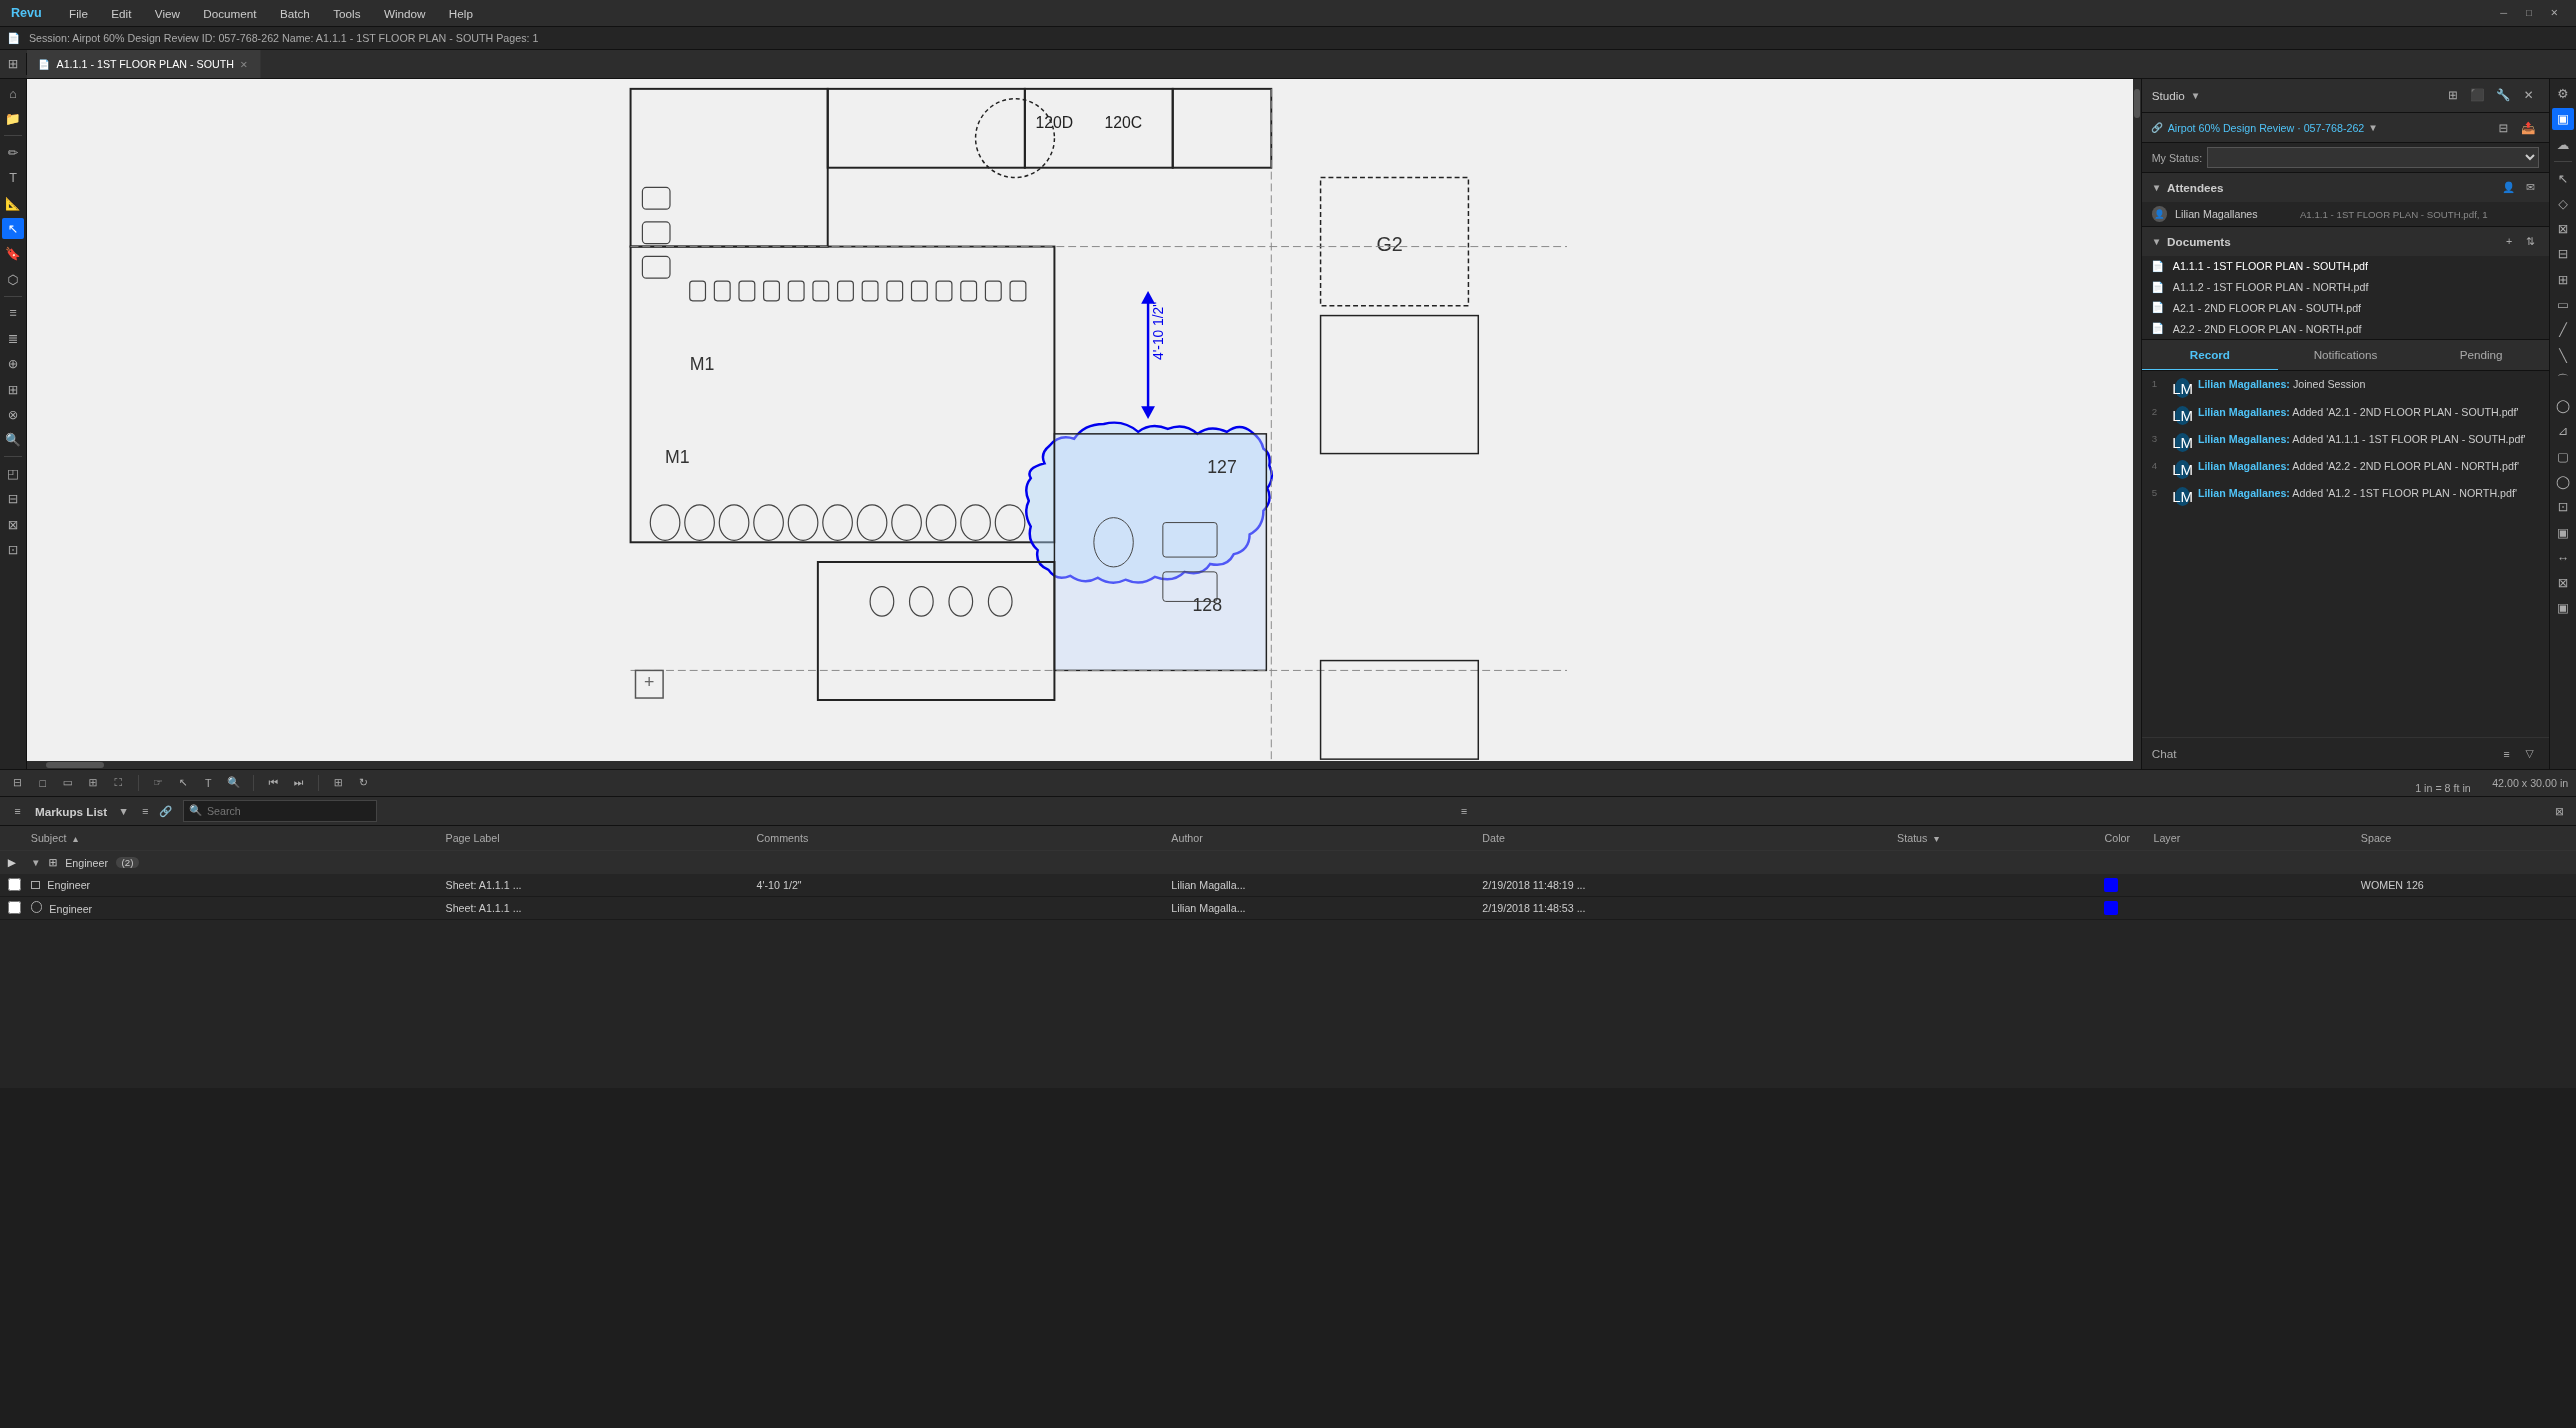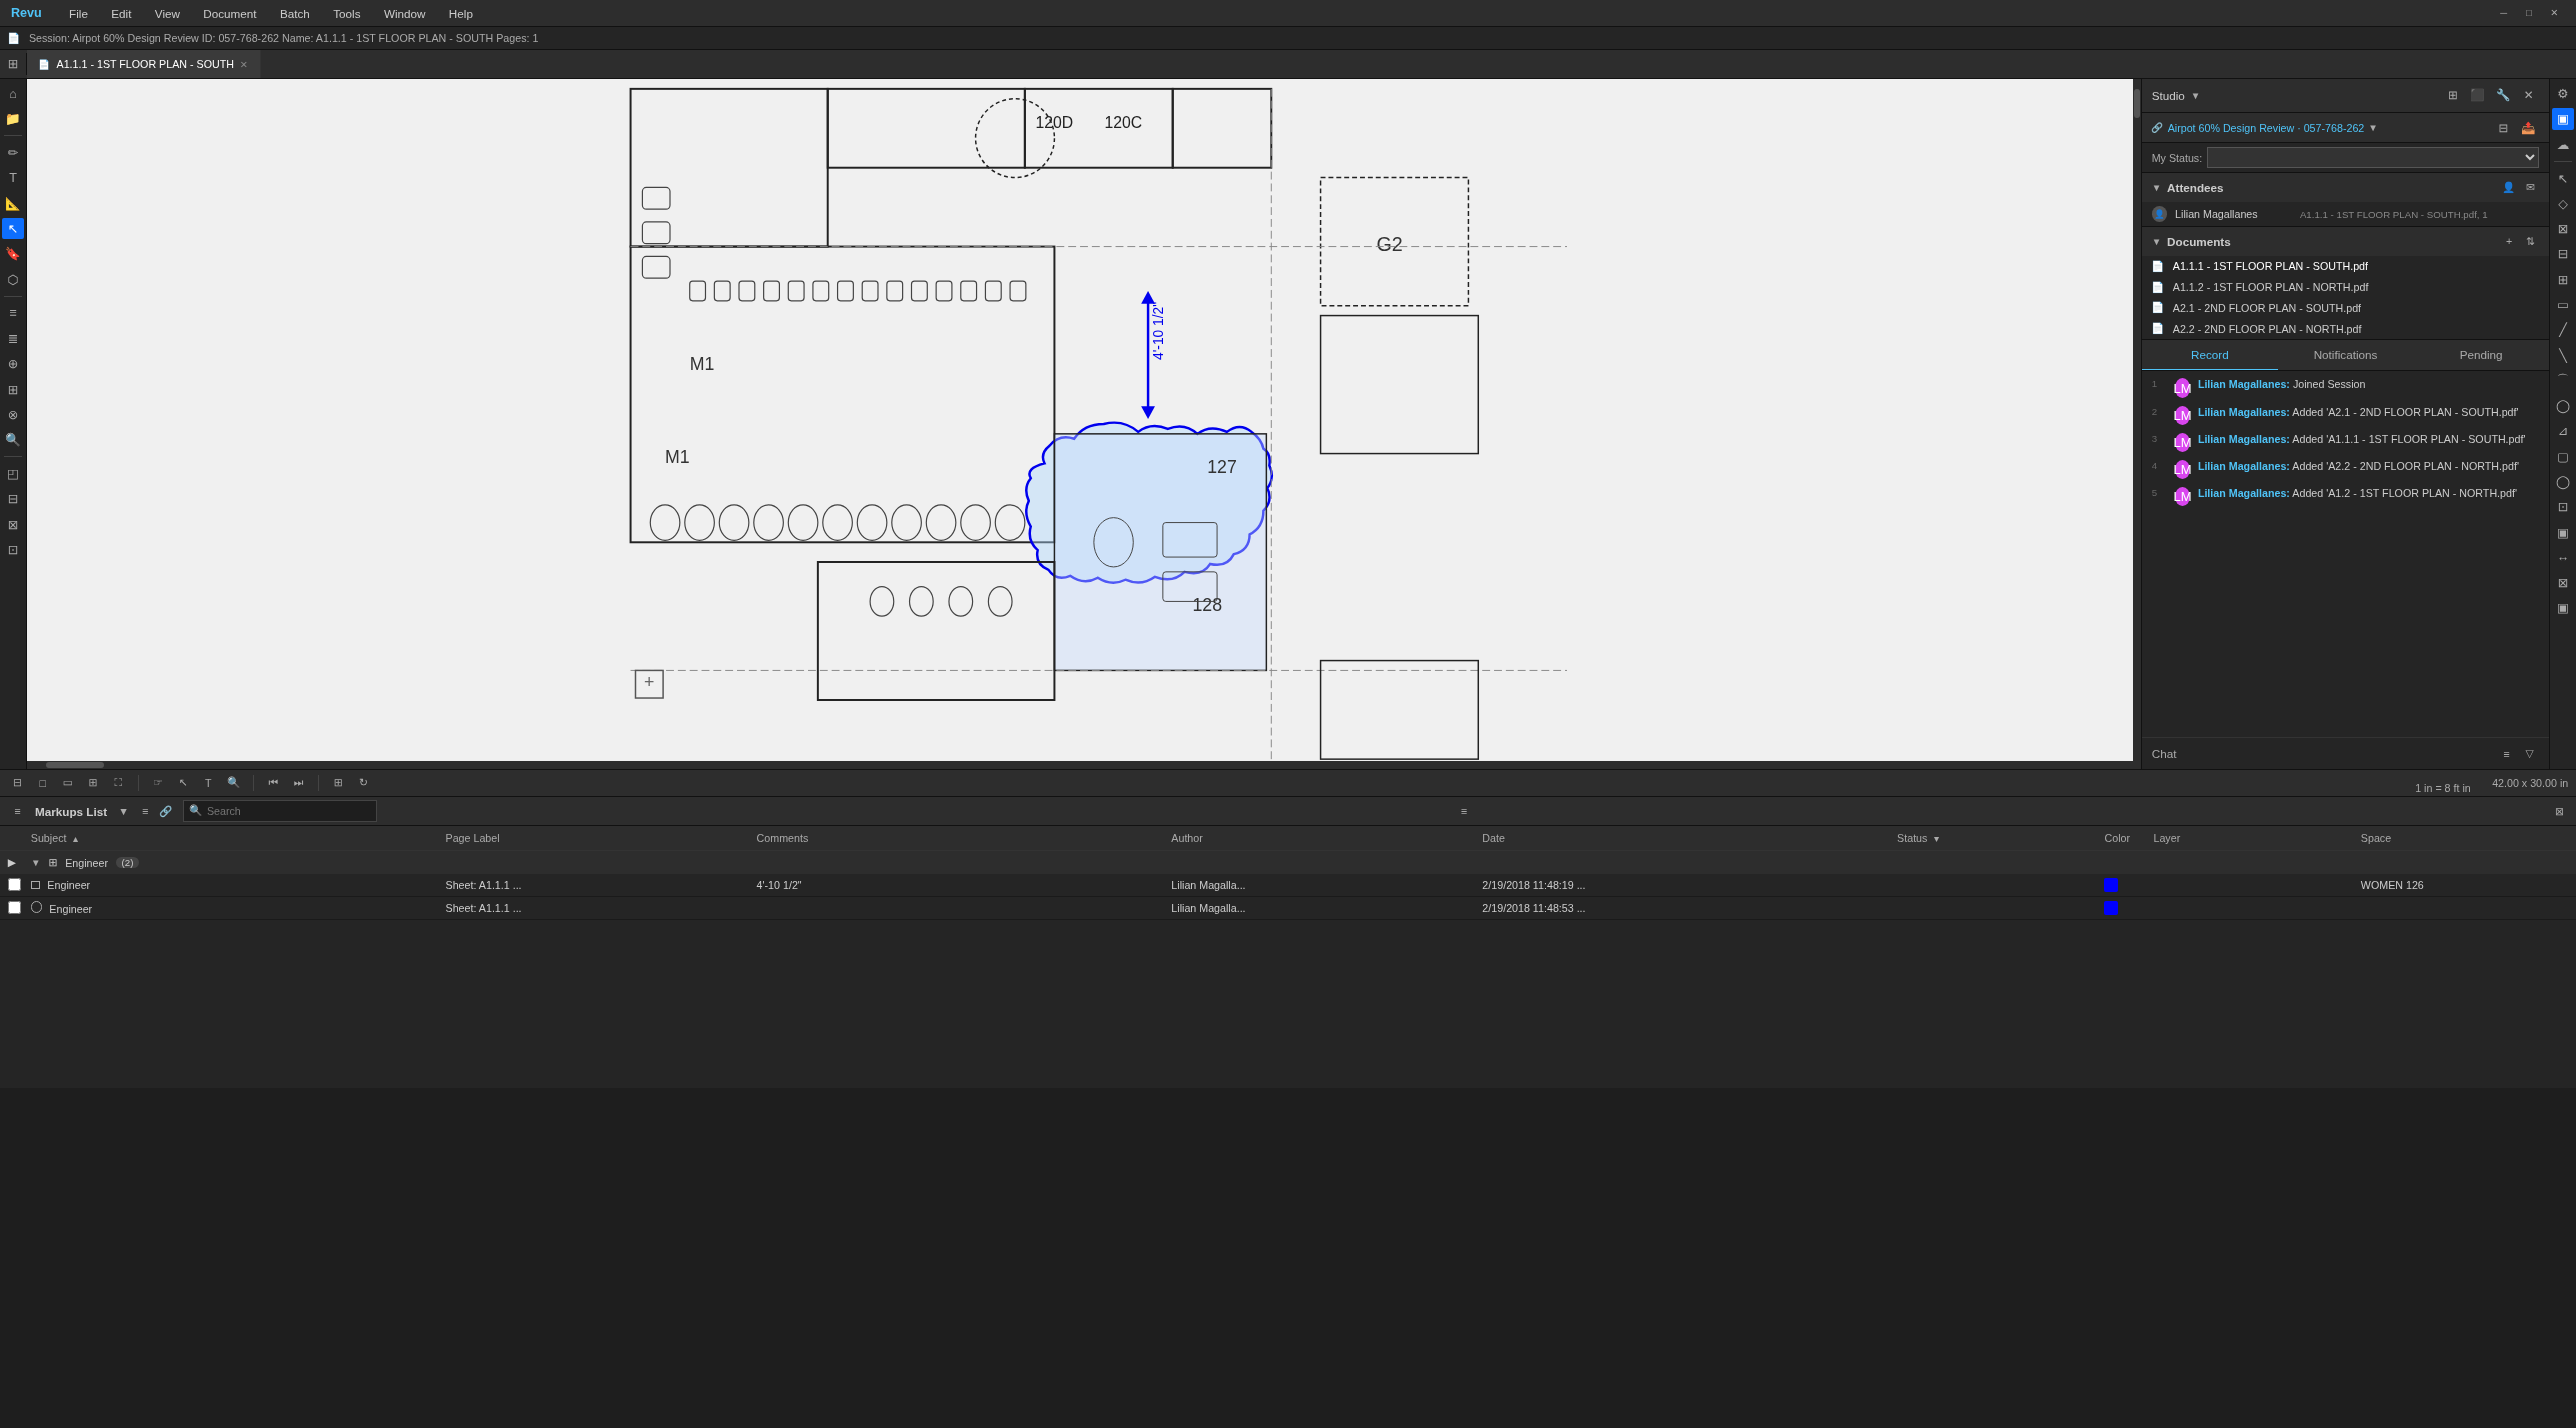--- a/index.html
+++ b/index.html
@@ -88,30 +88,30 @@
     .doc-name { color: #ccc; font-size: 10.7px; }
     .doc-active { color: #fff; }
 
     
     #record-tabs {
       display: flex; background: #2d2d2d; border-bottom: 1px solid #111;
     }
     .record-tab {
       flex: 1; text-align: center; padding: 7.8px 3.9px; font-size: 11.7px; color: #aaa; cursor: pointer; border-bottom: 1.9px solid transparent;
     }
-    .record-tab.active { color: #4fc3f7; border-bottom: 1.9px solid #4fc3f7; }
+    .record-tab.active { color: #4fc3f7; border-bottom: 1.9px solid #4fc3f7; font-weight: bold; }
 
     #record-list {
       flex: 1; overflow-y: auto; padding: 3.9px 0;
     }
     .record-item {
       display: flex; padding: 3.9px 9.7px; gap: 7.8px; font-size: 10.7px; align-items: flex-start;
     }
     .record-num { color: #666; min-width: 15.6px; font-size: 9.7px; }
-    .record-avatar { width: 15px; height: 19.4px; border-radius: 50%; background: #d946ef; display: flex; align-items: center; justify-content: center; font-size: 13px; color: #fff; flex-shrink: 0; }
+    .record-avatar { width: 15px; height: 19.4px; border-radius: 50%; background: #0c4a6e; display: flex; align-items: center; justify-content: center; font-size: 15px; color: #fff; flex-shrink: 0; }
     .record-content { flex: 1; }
     .record-user { color: #4fc3f7; font-weight: bold; }
     .record-action { color: #ccc; }
 
     #chat-bar {
       display: flex; align-items: center; padding: 5.8px 9.7px; border-top: 1px solid #333; gap: 5.8px;
     }
     .chat-label { color: #aaa; font-size: 11.7px; }
     .chat-icons { display: flex; gap: 3.9px; margin-left: auto; }
 

